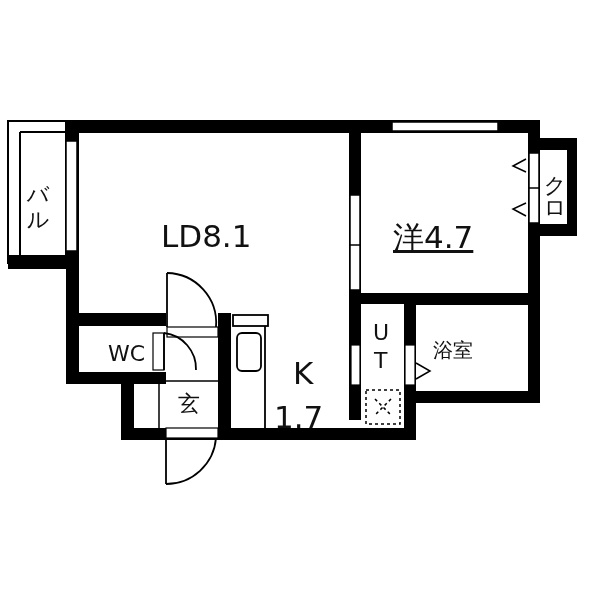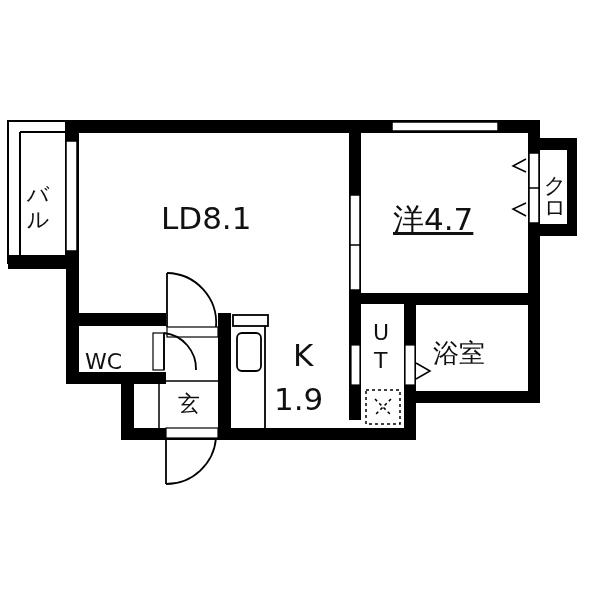--- a/index.html
+++ b/index.html
@@ -1,19 +1,19 @@
 <!DOCTYPE html>
 <html><head>
 <meta charset="utf-8">
 <style>
   html, body { margin:0; padding:0; background:#ffffff; }
   body { width:600px; height:600px; position:relative; overflow:hidden; font-family:"DejaVu Sans", sans-serif; }
   svg { position:absolute; left:0; top:0; }
   .lbl { position:absolute; color:#111; white-space:nowrap; font-family:"DejaVu Sans", sans-serif; line-height:1; }
-  .big { font-size:31px; }
+  .big { font-size:31px;margin-top:18px; }
   .mid { font-size:22px; }
   .vert { writing-mode: vertical-rl; font-size:22px; letter-spacing:2px; }
 </style>
 </head>
 <body>
 
 <svg width="600" height="600" viewBox="0 0 600 600">
 
   <g>
     <rect x="8" y="121" width="58" height="142" fill="none" stroke="#000" stroke-width="2"></rect>
@@ -107,20 +107,20 @@
 
   <g stroke="#000" stroke-width="1.5" fill="none">
     <path d="M526 159 L513 166 L526 172"></path>
     <path d="M526 203 L513 209 L526 216"></path>
   </g>
 </svg>
 
 <div class="lbl big" style="left:161px;top:203px;">LD8.1</div>
 <div class="lbl big" style="left:393px;top:204px;text-decoration:underline;">洋4.7</div>
 <div class="lbl big" style="left:293px;top:340px;">K</div>
-<div class="lbl big" style="left:274px;top:384px;">1.9</div>
+<div class="lbl big" style="left:274px;top:384px;">1.7</div>
 <div class="lbl vert" style="left:27px;top:170px;">バル</div>
 <div class="lbl vert" style="left:544px;top:160px;">クロ</div>
-<div class="lbl mid" style="left:85px;top:343px;margin-top:8px;">WC</div>
+<div class="lbl mid" style="left:108px;top:343px;">WC</div>
 <div class="lbl mid" style="left:178px;top:393px;">玄</div>
 <div class="lbl mid" style="left:373px;top:322px;">U</div>
 <div class="lbl mid" style="left:374px;top:350px;">T</div>
-<div class="lbl mid" style="left:433px;top:340px;font-size:26px;">浴室</div>
+<div class="lbl mid" style="left:433px;top:340px;font-size:20px;">浴室</div>
 
 </body></html>

